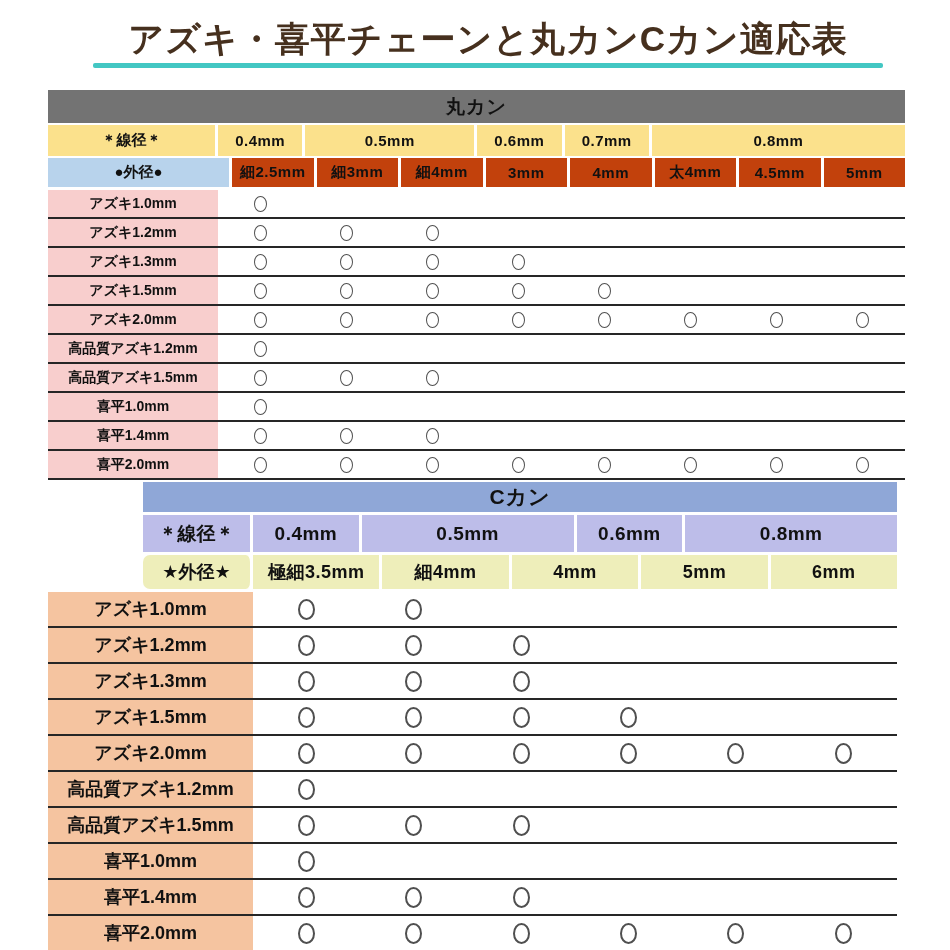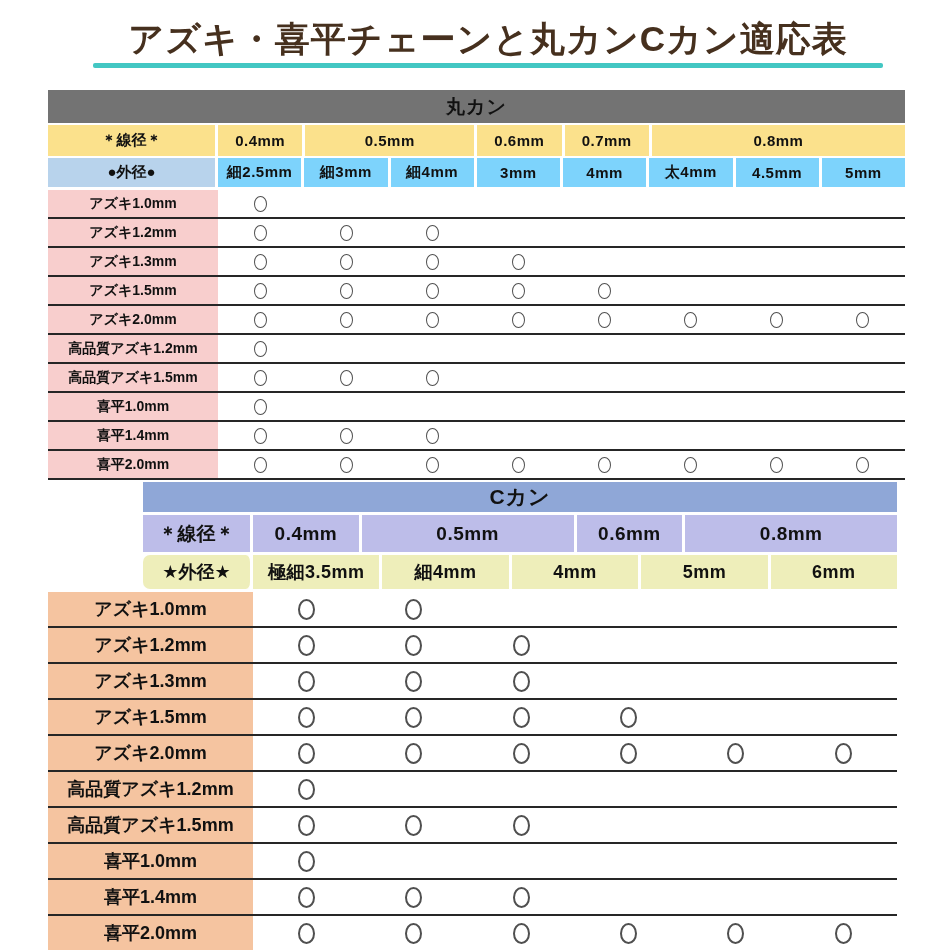--- a/index.html
+++ b/index.html
@@ -30,22 +30,22 @@
   .hlabel { flex:none; display:flex; align-items:center; justify-content:center;
             font-weight:bold; box-sizing:border-box; border-right:3px solid #fff; }
   .hcell  { flex:1 1 0%; display:flex; align-items:center; justify-content:center;
             font-weight:bold; box-sizing:border-box; letter-spacing:0.5px; }
   .sep { border-left:3px solid #fff; }
 
   #maru .wire  { height:31px; font-size:15px; margin-bottom:2px; }
   #maru .wire  .hlabel { width:170px; background:#fbe18c; }
   #maru .wire  .hcell  { background:#fbe18c; }
   #maru .outer { height:29px; font-size:15px; margin-bottom:3px; }
-  #maru .outer .hlabel { width:170px; background:#b8d3ec;font-family:Liberation Mono, monospace; }
-  #maru .outer .hcell  { background:#7dd3fc; }
+  #maru .outer .hlabel { width:184px; background:#b8d3ec;font-family:Liberation Mono, monospace; }
+  #maru .outer .hcell  { background:#c2410c; }
 
   #ckan .hrow  { margin-left:95px; }
   #ckan .wire  { height:37px; font-size:19px; margin-bottom:3px; }
   #ckan .wire  .hlabel { width:110px; background:#bdbde9; }
   #ckan .wire  .hcell  { background:#bdbde9; }
   #ckan .outer { height:34px; font-size:18px; margin-bottom:3px; }
   #ckan .outer .hlabel { width:110px; background:#eeeeba;border-radius:7px; }
   #ckan .outer .hcell  { background:#eeeeba; }
 
   .drow { display:flex; box-sizing:border-box; border-bottom:2px solid #262626; }

